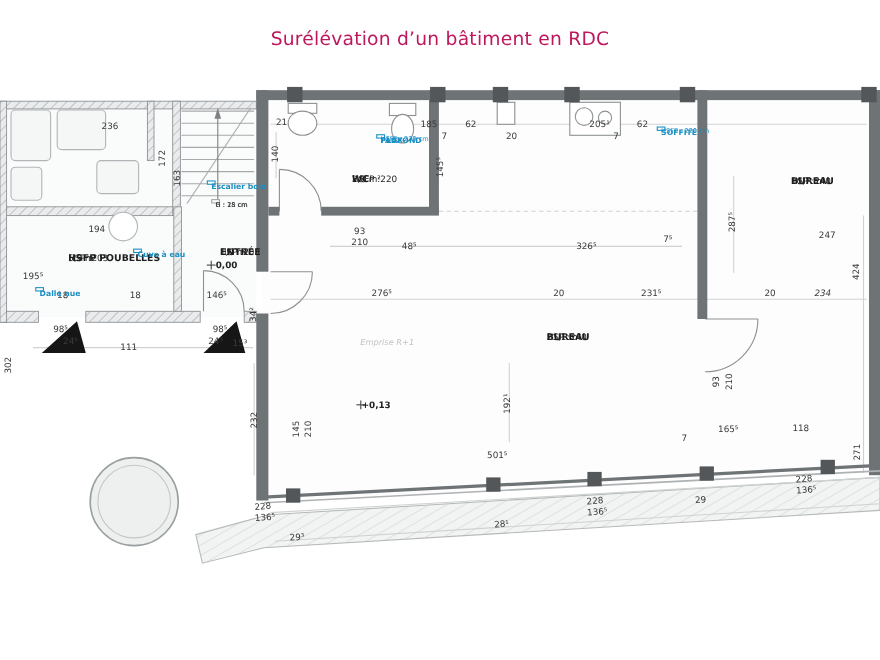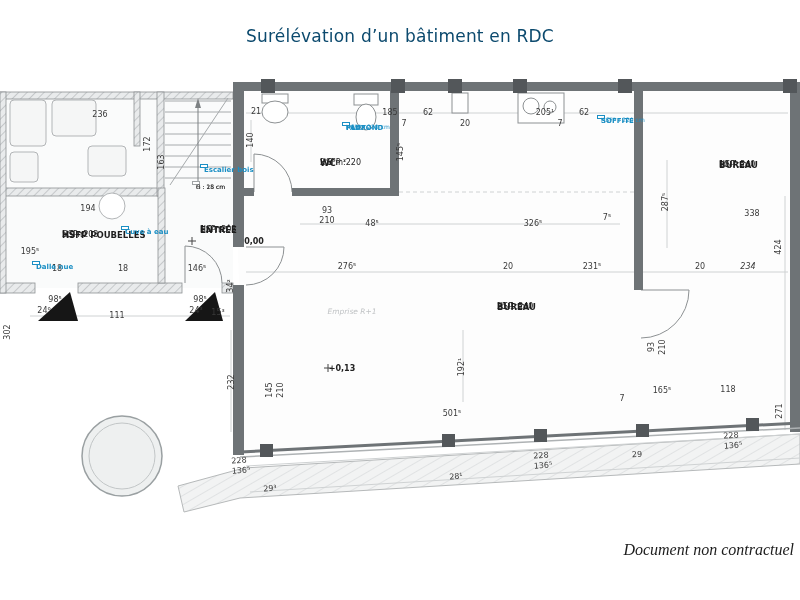--- a/index.html
+++ b/index.html
@@ -1,20 +1,20 @@
 <!DOCTYPE html>
 <html><head>
 <meta charset="utf-8">
 <style>
   html,body{margin:0;padding:0;}
   body{width:800px;height:600px;background:#fff;position:relative;overflow:hidden;
        font-family:"DejaVu Sans","Liberation Sans",sans-serif;}
   .stage{position:absolute;inset:0;}
   .title{position:absolute;top:26px;left:0;width:100%;text-align:center;
-         font-size:17px;color:#0c4a6e;letter-spacing:.2px;}
+         font-size:17px;color:#be185d;letter-spacing:.2px;}
   .footer{position:absolute;top:541px;right:6px;font-family:"Liberation Serif",serif;
           font-style:italic;font-size:16px;color:#1c1c1c;}
   .plan{position:absolute;inset:0;}
   .plan svg{position:absolute;left:0;top:0;}
   #labels{position:absolute;inset:0;}
   #labels span,#labels div{position:absolute;}
   .dim{font-size:8px;color:#3a3a3a;white-space:nowrap;line-height:1;
        transform:translate(-50%,-50%);}
   .room{transform:translate(-50%,-50%);text-align:center;color:#1e1e1e;line-height:1.25;white-space:nowrap;}
   .room .rname{font-weight:bold;font-size:8.5px;}
@@ -178,21 +178,21 @@
     <div id="labels">
         <span class="dim" style="left: 100px; top: 115px; transform: translate(-50%, -50%) rotate(0deg);">236</span>
         <span class="dim" style="left: 148px; top: 144px; transform: translate(-50%, -50%) rotate(-90deg);">172</span>
         <span class="dim" style="left: 162px; top: 162px; transform: translate(-50%, -50%) rotate(-90deg);">163</span>
         <span class="dim" style="left: 88px; top: 209px; transform: translate(-50%, -50%) rotate(0deg);">194</span>
         <span class="dim" style="left: 30px; top: 252px; transform: translate(-50%, -50%) rotate(0deg);">195⁵</span>
         <span class="dim" style="left: 57px; top: 269px; transform: translate(-50%, -50%) rotate(0deg);">18</span>
         <span class="dim" style="left: 123px; top: 269px; transform: translate(-50%, -50%) rotate(0deg);">18</span>
         <span class="dim" style="left: 186px; top: 269px; transform: translate(-50%, -50%) rotate(0deg); margin-left: 11px;">146⁵</span>
         <span class="dim" style="left: 55px; top: 300px; transform: translate(-50%, -50%) rotate(0deg);">98⁵</span>
-        <span class="dim" style="left: 44px; top: 311px; transform: translate(-50%, -50%) rotate(0deg);">24⁶</span>
+        <span class="dim" style="left: 64px; top: 311px; transform: translate(-50%, -50%) rotate(0deg);">24⁶</span>
         <span class="dim" style="left: 200px; top: 300px; transform: translate(-50%, -50%) rotate(0deg);">98⁵</span>
         <span class="dim" style="left: 196px; top: 311px; transform: translate(-50%, -50%) rotate(0deg);">24³</span>
         <span class="dim" style="left: 218px; top: 313px; transform: translate(-50%, -50%) rotate(0deg);">15³</span>
         <span class="dim" style="left: 117px; top: 316px; transform: translate(-50%, -50%) rotate(0deg);">111</span>
         <span class="dim" style="left: 8px; top: 332px; transform: translate(-50%, -50%) rotate(-90deg);">302</span>
         <span class="dim" style="left: 231px; top: 286px; transform: translate(-50%, -50%) rotate(-90deg);">34²</span>
         <span class="dim" style="left: 232px; top: 382px; transform: translate(-50%, -50%) rotate(-90deg);">232</span>
         <span class="dim" style="left: 256px; top: 112px; transform: translate(-50%, -50%) rotate(0deg);">21</span>
         <span class="dim" style="left: 251px; top: 140px; transform: translate(-50%, -50%) rotate(-90deg);">140</span>
         <span class="dim" style="left: 390px; top: 113px; transform: translate(-50%, -50%) rotate(0deg);">185</span>
@@ -202,21 +202,21 @@
         <span class="dim" style="left: 545px; top: 113px; transform: translate(-50%, -50%) rotate(0deg);">205¹</span>
         <span class="dim" style="left: 560px; top: 124px; transform: translate(-50%, -50%) rotate(0deg);">7</span>
         <span class="dim" style="left: 584px; top: 113px; transform: translate(-50%, -50%) rotate(0deg);">62</span>
         <span class="dim" style="left: 401px; top: 152px; transform: translate(-50%, -50%) rotate(-90deg);">145⁵</span>
         <span class="dim" style="left: 327px; top: 211px; transform: translate(-50%, -50%) rotate(0deg);">93</span>
         <span class="dim" style="left: 327px; top: 221px; transform: translate(-50%, -50%) rotate(0deg);">210</span>
         <span class="dim" style="left: 372px; top: 224px; transform: translate(-50%, -50%) rotate(0deg);">48⁵</span>
         <span class="dim" style="left: 533px; top: 224px; transform: translate(-50%, -50%) rotate(0deg);">326⁵</span>
         <span class="dim" style="left: 607px; top: 218px; transform: translate(-50%, -50%) rotate(0deg);">7⁵</span>
         <span class="dim" style="left: 666px; top: 202px; transform: translate(-50%, -50%) rotate(-90deg);">287⁵</span>
-        <span class="dim" style="left: 752px; top: 214px; transform: translate(-50%, -50%) rotate(0deg);">338</span>
+        <span class="dim" style="left: 752px; top: 214px; transform: translate(-50%, -50%) rotate(0deg);">247</span>
         <span class="dim" style="left: 779px; top: 247px; transform: translate(-50%, -50%) rotate(-90deg);">424</span>
         <span class="dim" style="left: 347px; top: 267px; transform: translate(-50%, -50%) rotate(0deg);">276⁵</span>
         <span class="dim" style="left: 508px; top: 267px; transform: translate(-50%, -50%) rotate(0deg);">20</span>
         <span class="dim" style="left: 592px; top: 267px; transform: translate(-50%, -50%) rotate(0deg);">231⁵</span>
         <span class="dim" style="left: 700px; top: 267px; transform: translate(-50%, -50%) rotate(0deg);">20</span>
         <span class="dim" style="left: 748px; top: 267px; transform: translate(-50%, -50%) rotate(0deg); font-style: italic;">234</span>
         <span class="dim" style="left: 270px; top: 390px; transform: translate(-50%, -50%) rotate(-90deg);">145</span>
         <span class="dim" style="left: 281px; top: 390px; transform: translate(-50%, -50%) rotate(-90deg);">210</span>
         <span class="dim" style="left: 462px; top: 367px; transform: translate(-50%, -50%) rotate(-90deg);">192¹</span>
         <span class="dim" style="left: 652px; top: 347px; transform: translate(-50%, -50%) rotate(-90deg);">93</span>
@@ -265,30 +265,29 @@
           <div>PLAFOND</div>
           <div class="sub">HSFP : 220 cm</div>
         </div>
         <div class="blue boxed" style="left: 601px; top: 117px;">
           <div>SOFFITE</div>
           <div class="sub">HSFP : 220 cm</div>
         </div>
         <div class="blue boxed" style="left: 107px; top: 228px; margin-left: 18px;">
           <div>Cuve à eau</div>
         </div>
-        <div class="blue boxed" style="left: 204px; top: 166px;">
+        <div class="blue boxed" style="left: 192px; top: 166px;">
           <div>Escalier bois</div>
         </div>
         <div class="blue boxed" style="left: 36px; top: 263px;">
           <div>Dalle nue</div>
         </div>
-        <span class="lvl" style="left: 206px; top: 241px; margin-left: 48px;">0,00</span>
+        <span class="lvl" style="left: 206px; top: 241px;">0,00</span>
         <span class="lvl" style="left: 342px; top: 368px;">+0,13</span>
         <span class="wm" style="left: 352px; top: 311px;">Emprise R+1</span>
         <div class="stairnote" style="left: 196px; top: 183px;">
           <div>G : 25 cm</div>
           <div>H : 18 cm</div>
         </div>
       </div>
   </div>
 
-  <div class="footer">Document non contractuel</div>
 </div>
 
 </body></html>

